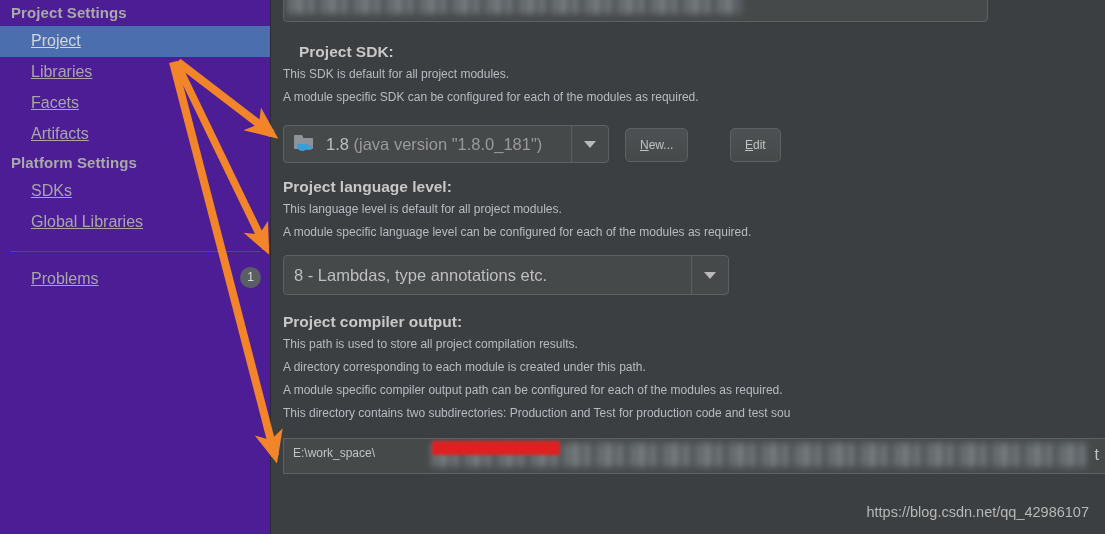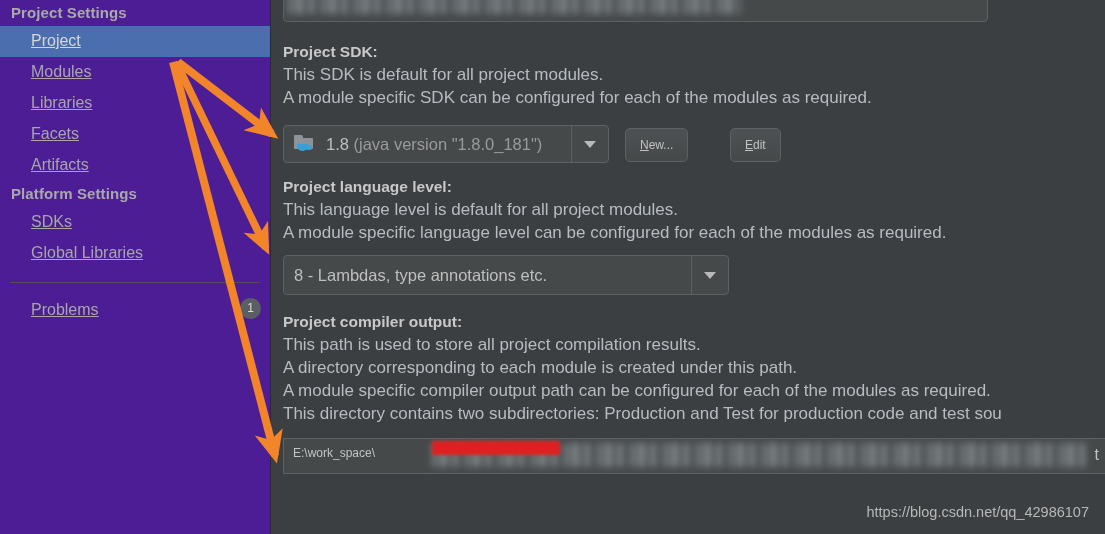--- a/index.html
+++ b/index.html
@@ -80,21 +80,21 @@
   .sec-title {
     color: #c8c8c8;
     font-weight: bold;
     font-size: 15.5px;
     margin: 0;
     line-height: 23px;
     white-space: nowrap;
   }
   .sec-desc {
     color: #b6bcc2;
-    font-size: 17px;
+    font-size: 12px;
     line-height: 23px;
     margin: 0;
     white-space: nowrap;
   }
 
   
   #top-field {
     position: absolute;
     left: 11px; top: -16px;
     width: 705px;
@@ -270,23 +270,20 @@
 <div id="root">
 
   <div id="sidebar">
 
     <div class="side-group">Project Settings</div>
 
     <div class="side-item selected">
       <span>Project</span>
     </div>
     <div class="side-item">
-      <span>Modules</span>
-    </div>
-    <div class="side-item">
       <span>Libraries</span>
     </div>
     <div class="side-item">
       <span>Facets</span>
     </div>
     <div class="side-item">
       <span>Artifacts</span>
     </div>
 
     <div class="side-group">Platform Settings</div>
@@ -307,21 +304,21 @@
   </div>
 
   <div id="main">
 
     <div id="top-field">
       <div class="blurmask" style="left:4px; top:3px; width:452px; height:26px;"></div>
       <div id="top-field-text" style="left:464px;">9bc26e27c9a1</div>
     </div>
 
     <div id="sdk-block">
-      <div class="sec-title" style="margin-left:4px;">Project SDK:</div>
+      <div class="sec-title" style="margin-left:20px;">Project SDK:</div>
       <div class="sec-desc" style="margin-left:4px;">This SDK is default for all project modules.</div>
       <div class="sec-desc" style="margin-left:4px;">A module specific SDK can be configured for each of the modules as required.</div>
     </div>
 
     <div class="combo" id="sdk-combo">
       <span id="sdk-icon">
         <span class="f-back"></span>
           <span class="f-body"></span>
         <span class="cup"></span>
           <span class="cup-h"></span>

